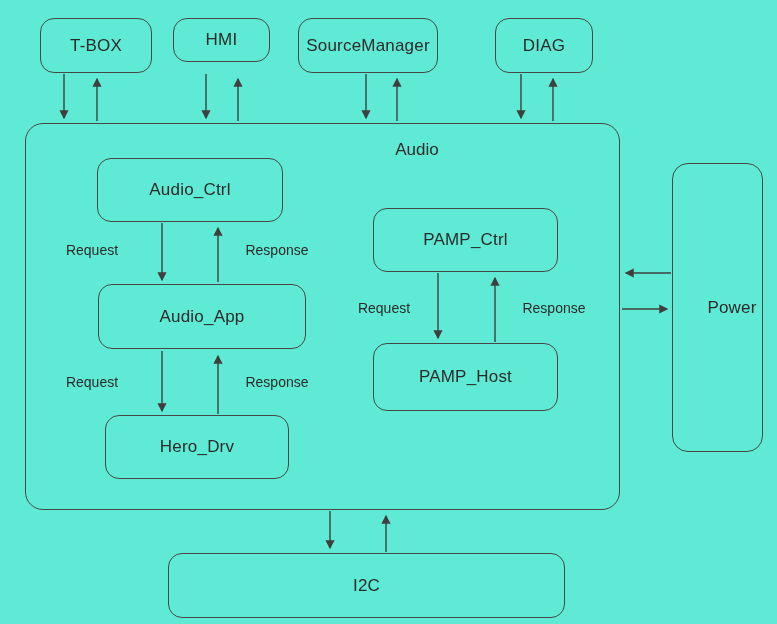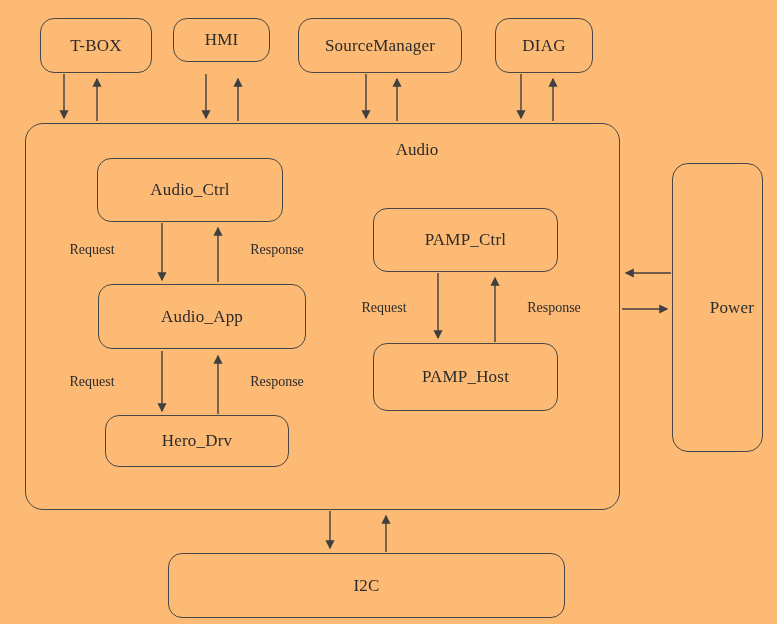--- a/index.html
+++ b/index.html
@@ -4,22 +4,22 @@
 <style>
   html, body {
     margin: 0;
     padding: 0;
     background: #ffffff;
   }
   .stage {
     position: relative;
     width: 777px;
     height: 624px;
-    background: #fdba74;
-    font-family: Liberation Serif, serif;
+    background: #5eead4;
+    font-family: Liberation Sans, sans-serif;
     color: #2b2b2b;
     overflow: hidden;
   }
   .arrow-layer {
     position: absolute;
     left: 0;
     top: 0;
     width: 777px;
     height: 624px;
   }
@@ -92,29 +92,29 @@
       <line x1="671" y1="273" x2="626" y2="273" marker-end="url(#arr)"></line>
       <line x1="622" y1="309" x2="667" y2="309" marker-end="url(#arr)"></line>
 
       <line x1="330" y1="511" x2="330" y2="548" marker-end="url(#arr)"></line>
       <line x1="386" y1="552" x2="386" y2="516" marker-end="url(#arr)"></line>
     </g>
   </svg>
 
   <div class="node" style="left:40px; top:18px; width:112px; height:55px;">T-BOX</div>
   <div class="node" style="left:173px; top:18px; width:97px; height:44px;">HMI</div>
-  <div class="node" style="left:298px; top:18px; width:164px; height:55px;">SourceManager</div>
+  <div class="node" style="left:298px; top:18px; width:140px; height:55px;">SourceManager</div>
   <div class="node" style="left:495px; top:18px; width:98px; height:55px;text-align:right;">DIAG</div>
 
   <div class="container-box" style="left:25px; top:123px; width:595px; height:387px;"></div>
   <div class="container-title" style="left:367px; top:140px; width:100px;">Audio</div>
 
   <div class="node" style="left:97px; top:158px; width:186px; height:64px;">Audio_Ctrl</div>
   <div class="node" style="left:98px; top:284px; width:208px; height:65px;">Audio_App</div>
-  <div class="node" style="left:105px; top:415px; width:184px; height:52px;">Hero_Drv</div>
+  <div class="node" style="left:105px; top:415px; width:184px; height:64px;">Hero_Drv</div>
 
   <div class="node" style="left:373px; top:208px; width:185px; height:64px;">PAMP_Ctrl</div>
   <div class="node" style="left:373px; top:343px; width:185px; height:68px;">PAMP_Host</div>
 
   <div class="node" style="left:672px; top:163px; width:91px; height:289px; border-radius:16px;padding-left:29px;">Power</div>
 
   <div class="node" style="left:168px; top:553px; width:397px; height:65px;">I2C</div>
 
   <div class="edge-label" style="left:47px; top:242px; width:90px;">Request</div>
   <div class="edge-label" style="left:227px; top:242px; width:100px;">Response</div>

